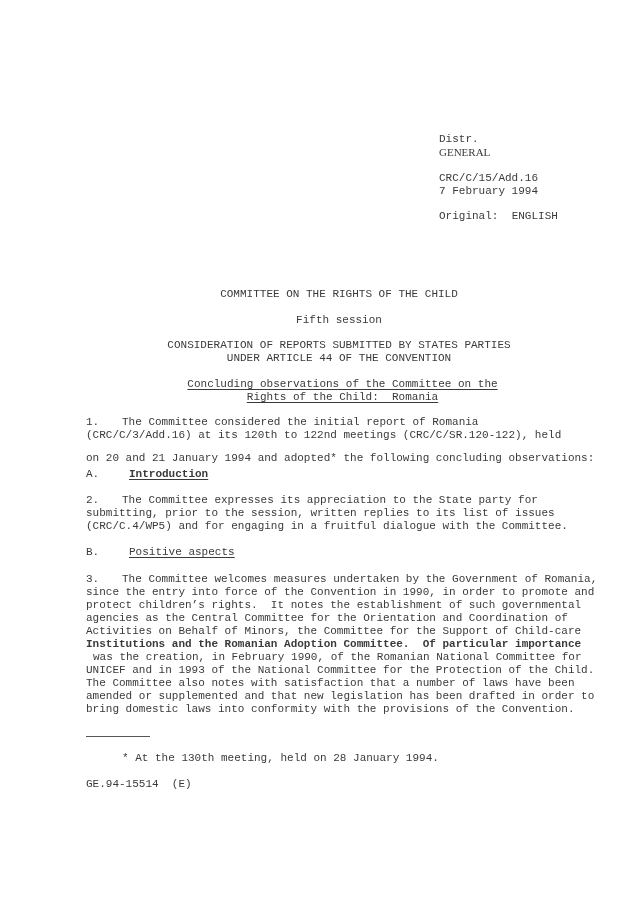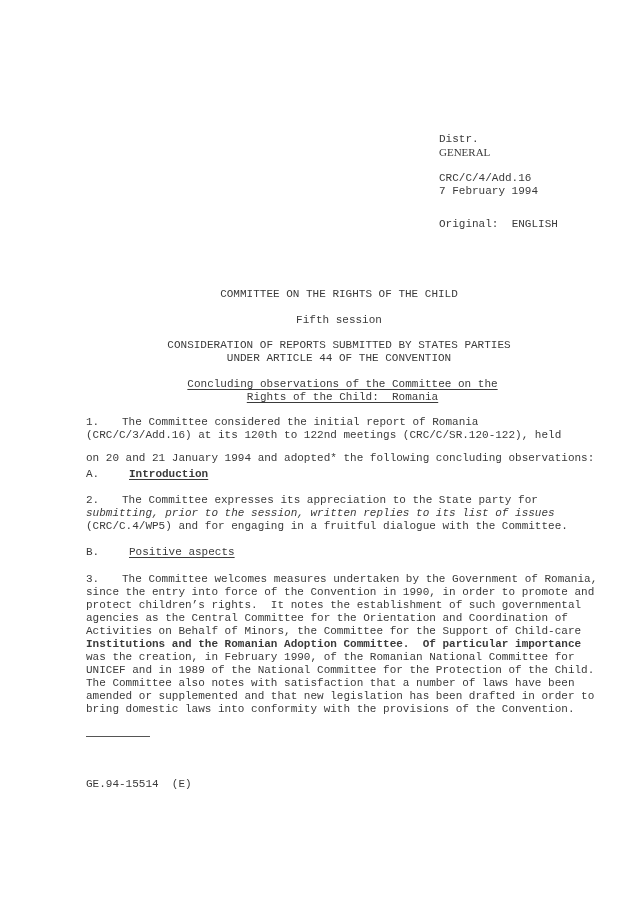--- a/index.html
+++ b/index.html
@@ -39,23 +39,23 @@
       border-top: 1px solid #555;
     }
   </style>
 </head>
 <body>
 
 <div class="page">
 
   <div class="line" style="left:439px; top:133px;">Distr.</div>
   <div class="line" style="left:439px; top:146px;font-family:Liberation Serif, serif;">GENERAL</div>
-  <div class="line" style="left:439px; top:172px;">CRC/C/4/Add.16</div>
+  <div class="line" style="left:439px; top:172px;">CRC/C/15/Add.16</div>
   <div class="line" style="left:439px; top:185px;">7 February 1994</div>
-  <div class="line" style="left:439px; top:210px;margin-top:8px;"><span>Original:</span><span>  </span><span>ENGLISH</span></div>
+  <div class="line" style="left:439px; top:210px;"><span>Original:</span><span>  </span><span>ENGLISH</span></div>
 
   <div class="line center" style="top:288px;">COMMITTEE ON THE RIGHTS OF THE CHILD</div>
   <div class="line center" style="top:314px;">Fifth session</div>
   <div class="line center" style="top:339px;">CONSIDERATION OF REPORTS SUBMITTED BY STATES PARTIES</div>
   <div class="line center" style="top:352px;">UNDER ARTICLE 44 OF THE CONVENTION</div>
   <div class="line center" style="top:378px;"><span class="u">Concluding observations of the Committee on the</span></div>
   <div class="line center" style="top:391px;"><span class="u">Rights of the Child:  Romania</span></div>
 
   <div>
     <div class="line" style="left:86px; top:416px;">1.</div>
@@ -63,40 +63,41 @@
     <div class="line" style="left:86px; top:429px;">(CRC/C/3/Add.16) at its 120th to 122nd meetings (CRC/C/SR.120-122), held</div>
     <div class="line" style="left:86px; top:452px;">on 20 and 21 January 1994 and adopted* the following concluding observations:</div>
   </div>
 
   <div class="line" style="left:86px; top:468px;">A.</div>
   <div class="line u" style="left:122px; top:468px;font-weight:bold;">Introduction</div>
 
   <div>
     <div class="line" style="left:86px; top:494px;">2.</div>
     <div class="line" style="left:122px; top:494px;">The Committee expresses its appreciation to the State party for</div>
-    <div class="line" style="left:86px; top:507px;font-style:italic;">submitting, prior to the session, written replies to its list of issues</div>
+    <div class="line" style="left:86px; top:507px;">submitting, prior to the session, written replies to its list of issues</div>
     <div class="line" style="left:86px; top:520px;">(CRC/C.4/WP5) and for engaging in a fruitful dialogue with the Committee.</div>
   </div>
 
   <div class="line" style="left:86px; top:546px;">B.</div>
   <div class="line u" style="left:122px; top:546px;">Positive aspects</div>
 
   <div>
     <div class="line" style="left:86px; top:573px;">3.</div>
     <div class="line" style="left:122px; top:573px;">The Committee welcomes measures undertaken by the Government of Romania,</div>
     <div class="line" style="left:86px; top:586px;">since the entry into force of the Convention in 1990, in order to promote and</div>
     <div class="line" style="left:86px; top:599px;">protect children’s rights.  It notes the establishment of such governmental</div>
     <div class="line" style="left:86px; top:612px;">agencies as the Central Committee for the Orientation and Coordination of</div>
     <div class="line" style="left:86px; top:625px;">Activities on Behalf of Minors, the Committee for the Support of Child-care</div>
     <div class="line" style="left:86px; top:638px;font-weight:bold;">Institutions and the Romanian Adoption Committee.  Of particular importance</div>
-    <div class="line" style="left:86px; top:651px;">was the creation, in February 1990, of the Romanian National Committee for</div>
-    <div class="line" style="left:86px; top:664px;">UNICEF and in 1989 of the National Committee for the Protection of the Child.</div>
+    <div class="line" style="left:93px; top:651px;">was the creation, in February 1990, of the Romanian National Committee for</div>
+    <div class="line" style="left:86px; top:664px;">UNICEF and in 1993 of the National Committee for the Protection of the Child.</div>
     <div class="line" style="left:86px; top:677px;">The Committee also notes with satisfaction that a number of laws have been</div>
     <div class="line" style="left:86px; top:690px;">amended or supplemented and that new legislation has been drafted in order to</div>
     <div class="line" style="left:86px; top:703px;">bring domestic laws into conformity with the provisions of the Convention.</div>
   </div>
 
   <div class="rule" style="left:86px; top:736px; width:64px;"></div>
 
+  <div class="line" style="left:122px; top:752px;">* At the 130th meeting, held on 28 January 1994.</div>
 
   <div class="line" style="left:86px; top:778px;">GE.94-15514  (E)</div>
 
 </div>
 
 </body></html>

